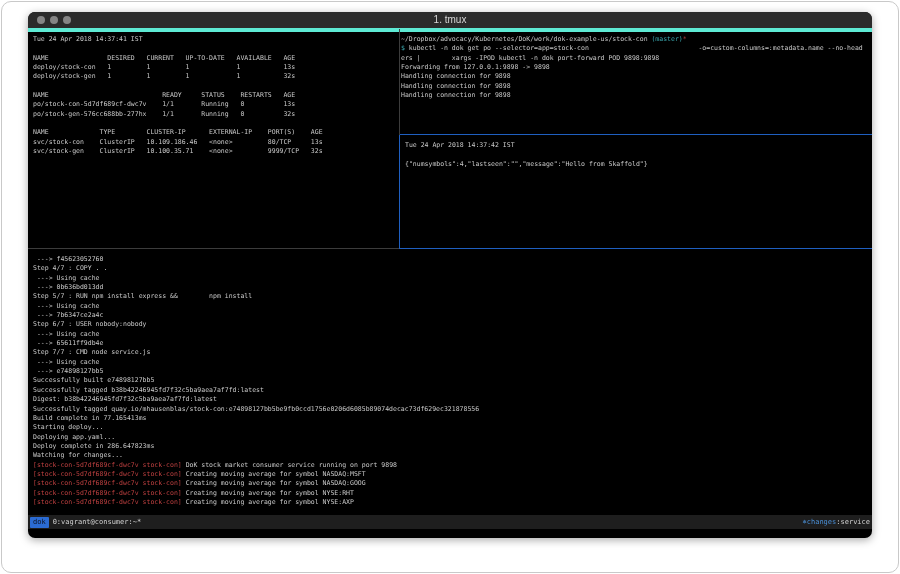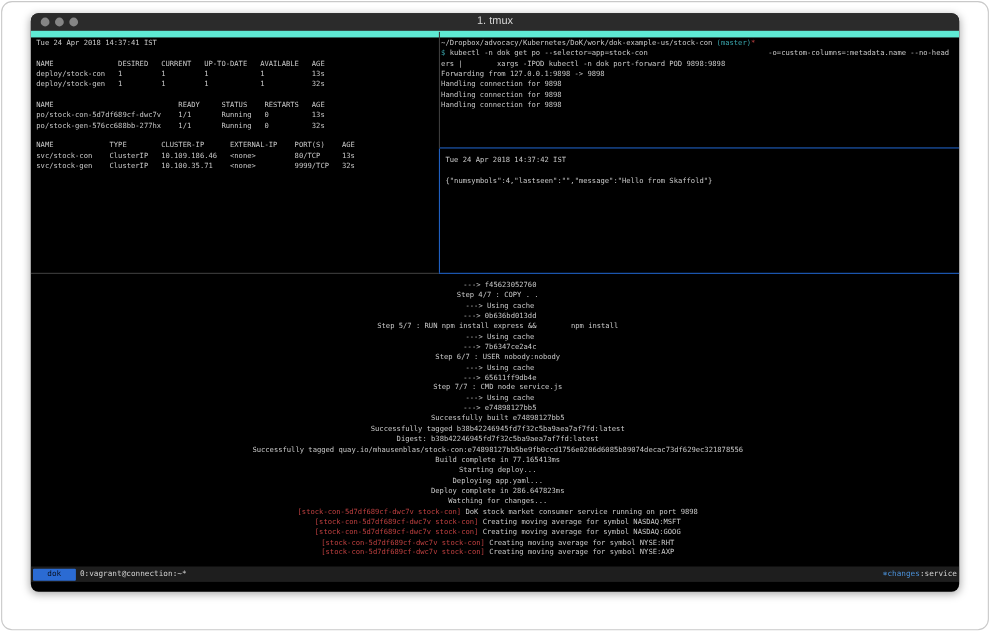--- a/index.html
+++ b/index.html
@@ -1,42 +1,42 @@
 <!DOCTYPE html>
 <html style="--background: #000000; --foreground: #c9c9c9; --titlebar: #2b2b2b; --cyan: #3aa7ae; --red: #bf4040; --accent-blue: #1f5fc0; --border-gray: #3c3c3c; --statusbar-bg: #1e1e1e; --status-blue: #4a8fd6; --badge-bg: #2b6bd3; --badge-fg: #0a1222;"><head>
 <meta charset="utf-8">
 <style>
   html,body{margin:0;padding:0;width:900px;height:574px;background:#ffffff;overflow:hidden;}
   .frame-outline{position:absolute;left:1px;top:1px;width:896px;height:570px;border:1px solid #c9c9c9;border-radius:10px;pointer-events:none;}
   .window{position:absolute;left:28px;top:12px;width:844px;height:526px;background:var(--background);border-radius:7px;overflow:hidden;box-shadow:0 2px 8px rgba(0,0,0,.35);}
-  .titlebar{position:absolute;left:0;top:0;right:0;height:16px;background:var(--titlebar);border-bottom:6px solid #5eead4;}
+  .titlebar{position:absolute;left:0;top:0;right:0;height:16px;background:var(--titlebar);border-bottom:4px solid #5eead4;}
   .dot{position:absolute;top:4px;width:8px;height:8px;border-radius:50%;background:#858585;}
   .dot.d1{left:9px;} .dot.d2{left:22px;} .dot.d3{left:35px;}
   .titletext{position:absolute;left:0;right:0;top:2px;text-align:center;font:10px "Liberation Sans",sans-serif;color:#d6d6d6;}
   .term{position:absolute;left:0;top:17px;right:0;bottom:0;font-family:"DejaVu Sans Mono",monospace;font-size:6.5px;line-height:9.35px;color:var(--foreground);}
   .pane{position:absolute;overflow:hidden;white-space:pre;}
   .pane .line{white-space:pre;}
   .pane-top-left{left:0;top:0;width:371px;height:218px;padding:6px 0 0 5px;}
   .pane-top-right{left:373px;top:0;width:471px;height:104px;padding:6px 0 0 0;}
   .pane-mid-right{left:373px;top:107px;width:471px;height:111px;padding:5px 0 0 4px;}
-  .pane-bottom{left:0;top:220px;right:0;height:266px;padding:6px 0 0 5px;text-align:center;}
+  .pane-bottom{left:0;top:220px;right:0;height:266px;padding:6px 0 0 5px;}
   .border{position:absolute;}
   .b-gray{background:var(--border-gray);}
   .b-blue{background:var(--accent-blue);}
   .bv-top{left:371px;top:0;width:1px;height:106px;}
   .bv-bottom{left:371px;top:106px;width:1px;height:113px;}
   .bh-mid{left:372px;top:105px;right:0;height:1px;}
   .bh-bot-left{left:0;top:219px;width:371px;height:1px;}
   .bh-bot-right{left:371px;top:219px;right:0;height:1px;}
   .c-fg{color:var(--foreground);}
   .c-cyan{color:var(--cyan);}
   .c-red{color:var(--red);}
   .statusbar{position:absolute;left:0;right:0;bottom:9px;height:14px;background:var(--statusbar-bg);font-family:"DejaVu Sans Mono",monospace;font-size:7px;line-height:14px;}
   .status-left{position:absolute;left:2px;top:0;height:14px;display:flex;align-items:center;}
-  .badge{background:var(--badge-bg);color:var(--badge-fg);padding:0 13px;height:11px;line-height:11px;border-radius:1px;margin-right:4px;}
+  .badge{background:var(--badge-bg);color:var(--badge-fg);padding:0 3px;height:11px;line-height:11px;border-radius:1px;margin-right:4px;}
   .status-win{color:#d2d2d2;}
   .status-right{position:absolute;right:2px;top:0;height:14px;display:flex;align-items:center;}
   .kblue{color:var(--status-blue);}
   .kdef{color:#d2d2d2;}
 </style>
 </head>
 <body>
 
 <div class="frame-outline"></div>
 
@@ -61,21 +61,21 @@
 
     <div class="border b-gray bv-top"></div>
     <div class="border b-blue bv-bottom"></div>
     <div class="border b-blue bh-mid"></div>
     <div class="border b-gray bh-bot-left"></div>
     <div class="border b-blue bh-bot-right"></div>
 
     <div class="statusbar">
       <div class="status-left">
         <span class="badge">dok</span>
-        <span class="status-win">0:vagrant@connection:~*</span>
+        <span class="status-win">0:vagrant@consumer:~*</span>
       </div>
       <div class="status-right">
         <span class="kblue">⎈</span>
         <span class="kblue"> changes</span>
         <span class="kdef">:service</span>
       </div>
     </div>
 
   </div>
 </div>

